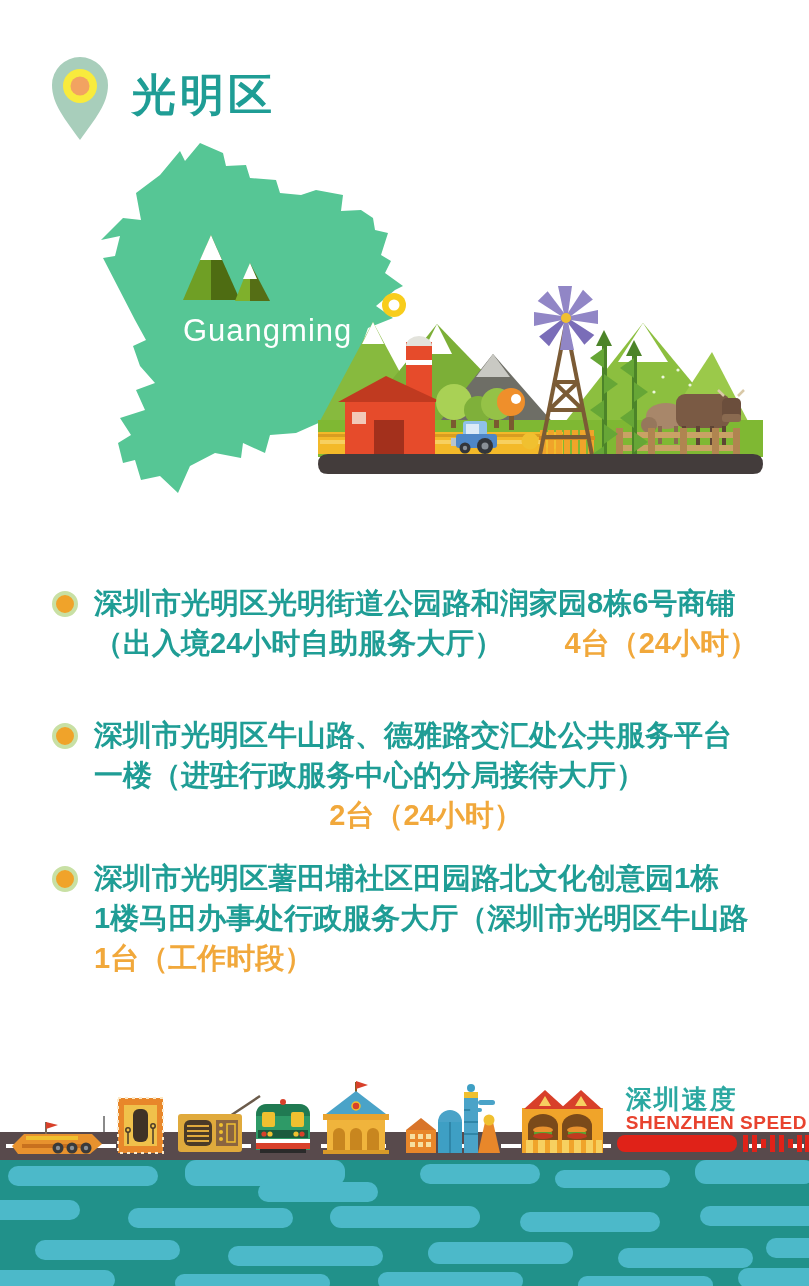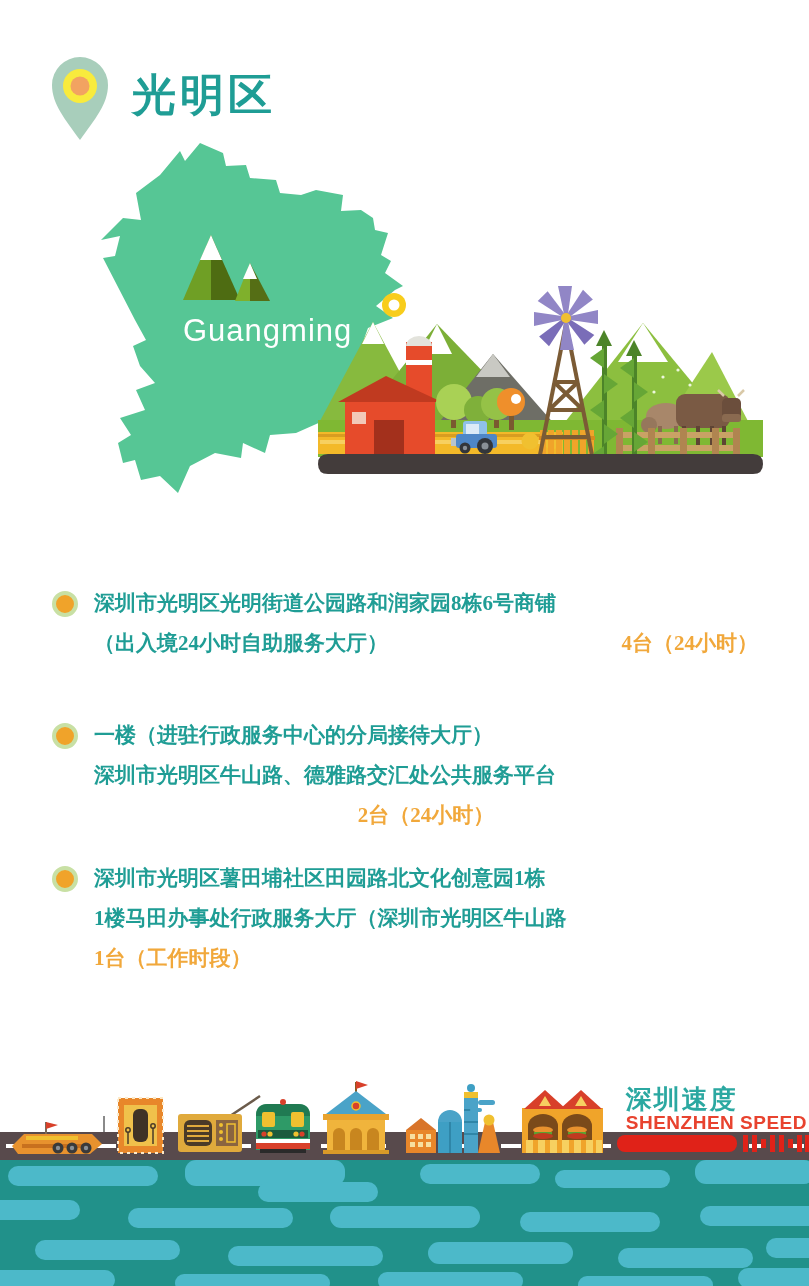--- a/index.html
+++ b/index.html
@@ -10,22 +10,22 @@
   .page-title{position:absolute;left:132px;top:66px;font-size:44px;font-weight:bold;
               color:#1F9D95;letter-spacing:4px;}
   
   .map-svg{position:absolute;left:88px;top:136px;width:340px;height:365px;}
   .farm-svg{position:absolute;left:318px;top:282px;width:445px;height:192px;}
   
   .loc-item{position:absolute;left:52px;width:706px;display:flex;align-items:flex-start;}
   .loc-1{top:583px;} .loc-2{top:715px;} .loc-3{top:858px;}
   .bullet{flex:none;width:18px;height:18px;border-radius:50%;background:#F0A32A;
           border:4px solid #C8E0A4;margin-top:8px;}
-  .loc-text{flex:1;margin-left:16px;font-size:21px;line-height:40px;font-weight:bold;
-            color:#1F9D95;font-family:Liberation Serif, serif;}
+  .loc-text{flex:1;margin-left:16px;font-size:29px;line-height:40px;font-weight:bold;
+            color:#1F9D95;}
   .loc-row{display:flex;justify-content:space-between;align-items:baseline;}
   .count{color:#F1A83B;font-weight:bold;white-space:nowrap;}
   .count-line{text-align:center;}
   
   .skyline-svg{position:absolute;left:0;top:1078px;width:809px;height:84px;}
   .slogan{position:absolute;right:2px;top:1086px;line-height:1.05;}
   .slogan-cn{font-size:26px;font-weight:bold;color:#2BA8A1;letter-spacing:2px;}
   .slogan-en{font-size:19px;font-weight:bold;color:#E8432F;letter-spacing:0.5px;}
   .water{position:absolute;left:0;top:1160px;width:809px;height:126px;background:#21918A;
          overflow:hidden;}
@@ -218,22 +218,22 @@
       <div class="loc-row">
         <span>（出入境24小时自助服务大厅）</span>
         <span class="count">4台（24小时）</span>
       </div>
     </div>
   </div>
 
   <div class="loc-item loc-2">
     <div class="bullet"></div>
     <div class="loc-text">
+      <div>深圳市光明区牛山路、德雅路交汇处公共服务平台</div>
       <div>一楼（进驻行政服务中心的分局接待大厅）</div>
-      <div>深圳市光明区牛山路、德雅路交汇处公共服务平台</div>
       <div class="count-line count">2台（24小时）</div>
     </div>
   </div>
 
   <div class="loc-item loc-3">
     <div class="bullet"></div>
     <div class="loc-text">
       <div>深圳市光明区薯田埔社区田园路北文化创意园1栋</div>
       <div>1楼马田办事处行政服务大厅（深圳市光明区牛山路</div>
       <div class="loc-row">

